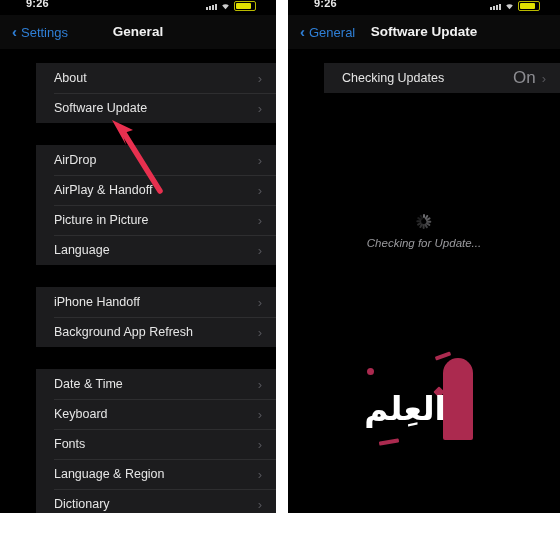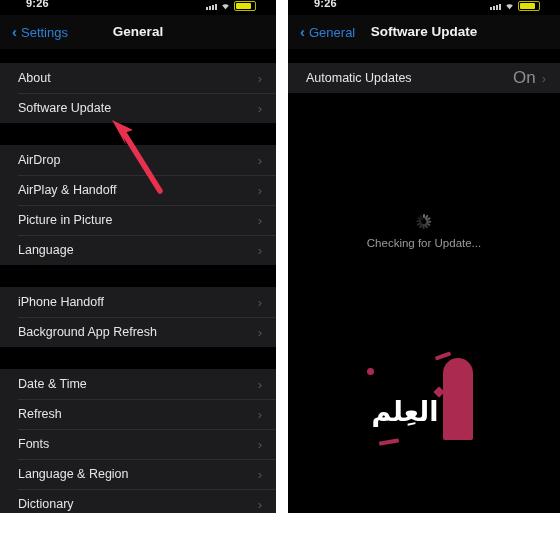--- a/index.html
+++ b/index.html
@@ -136,20 +136,21 @@
     background: #000000;
     height: 502px;
     position: relative;
     overflow: hidden;
   }
   .gap {
     background: #000000;
   }
   .group {
     background: #4c1d95;
+    margin-left: 36px;
   }
   .cell {
     position: relative;
     height: 30px;
     display: flex;
     align-items: center;
     padding-left: 18px;
     padding-right: 14px;
     background: #1c1c1e;
   }
@@ -209,20 +210,21 @@
     height: 4.6px;
     margin-left: -0.8px;
     margin-top: -7.5px;
     background: #6d6d70;
     border-radius: 1px;
     transform-origin: 0.8px 7.5px;
   }
   .checking-text {
     color: #9a9a9e;
     font-size: 11.5px;
+    font-style: italic;
   }
 
   
   .watermark {
     position: absolute;
     left: 0;
     right: 0;
     top: 295px;
     height: 115px;
   }
@@ -251,23 +253,23 @@
     direction: rtl;
   }
   .wm-ar-top {
     left: 6px;
     top: 14px;
     width: 96px;
     font-size: 33px;
   }
   .wm-ar-bot {
     left: 4px;
-    top: 54px;
+    top: 48px;
     width: 104px;
-    font-size: 27px;
+    font-size: 33px;
   }
   .wm-dash {
     position: absolute;
     background: #ab2a4f;
     border-radius: 1px;
   }
   .wm-d1 { left: 86px; top: 10px;  width: 16px; height: 4px; transform: rotate(-20deg); }
   .wm-d2 { left: 86px; top: 44px;  width: 8px;  height: 8px; transform: rotate(45deg); }
   .wm-d3 { left: 30px; top: 96px;  width: 20px; height: 4px; transform: rotate(-10deg); }
   .wm-d4 { left: 18px; top: 24px;  width: 7px;  height: 7px; border-radius: 50%; }
@@ -365,21 +367,21 @@
       </div>
 
       <div class="gap" style="height:22px"></div>
 
       <div class="group">
         <div class="cell">
           <span class="cell-label">Date &amp; Time</span>
           <span class="cell-chevron">›</span>
         </div>
         <div class="cell">
-          <span class="cell-label">Refresh</span>
+          <span class="cell-label">Keyboard</span>
           <span class="cell-chevron">›</span>
         </div>
         <div class="cell">
           <span class="cell-label">Fonts</span>
           <span class="cell-chevron">›</span>
         </div>
         <div class="cell">
           <span class="cell-label">Language &amp; Region</span>
           <span class="cell-chevron">›</span>
         </div>
@@ -429,21 +431,21 @@
       </div>
       <div class="nav-title">Software Update</div>
     </div>
 
     <div class="update-body">
 
       <div class="gap" style="height:14px"></div>
 
       <div class="group">
         <div class="cell">
-          <span class="cell-label">Automatic Updates</span>
+          <span class="cell-label">Checking Updates</span>
           <span class="cell-value">On</span>
           <span class="cell-chevron">›</span>
         </div>
       </div>
 
       <div class="checking">
         <div class="spinner">
           <i style="transform:rotate(0deg);opacity:1"></i>
           <i style="transform:rotate(30deg);opacity:.92"></i>
           <i style="transform:rotate(60deg);opacity:.84"></i>

